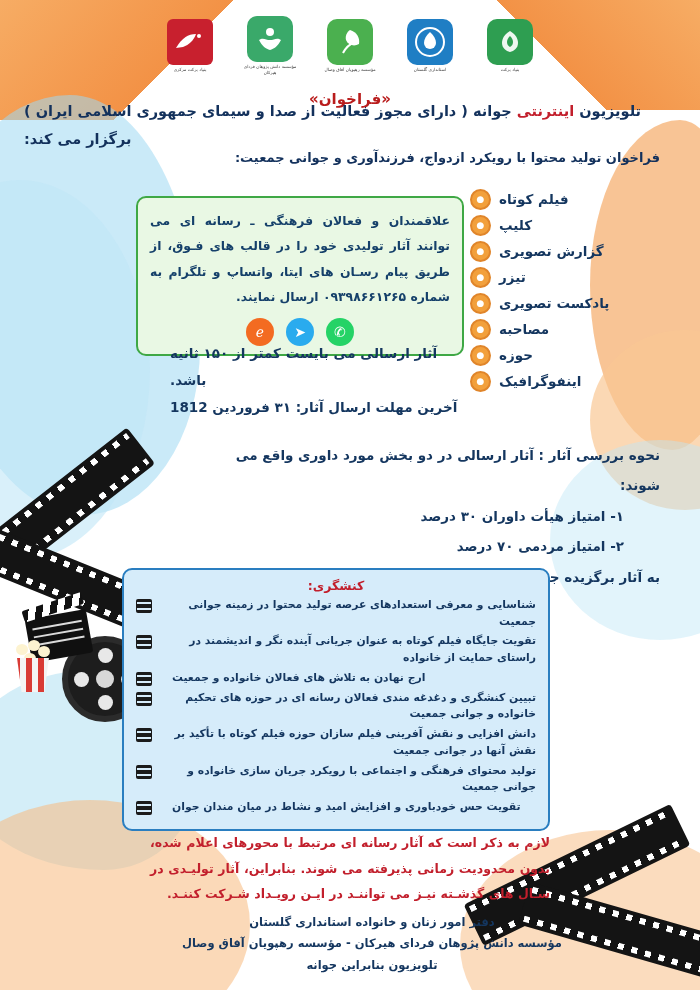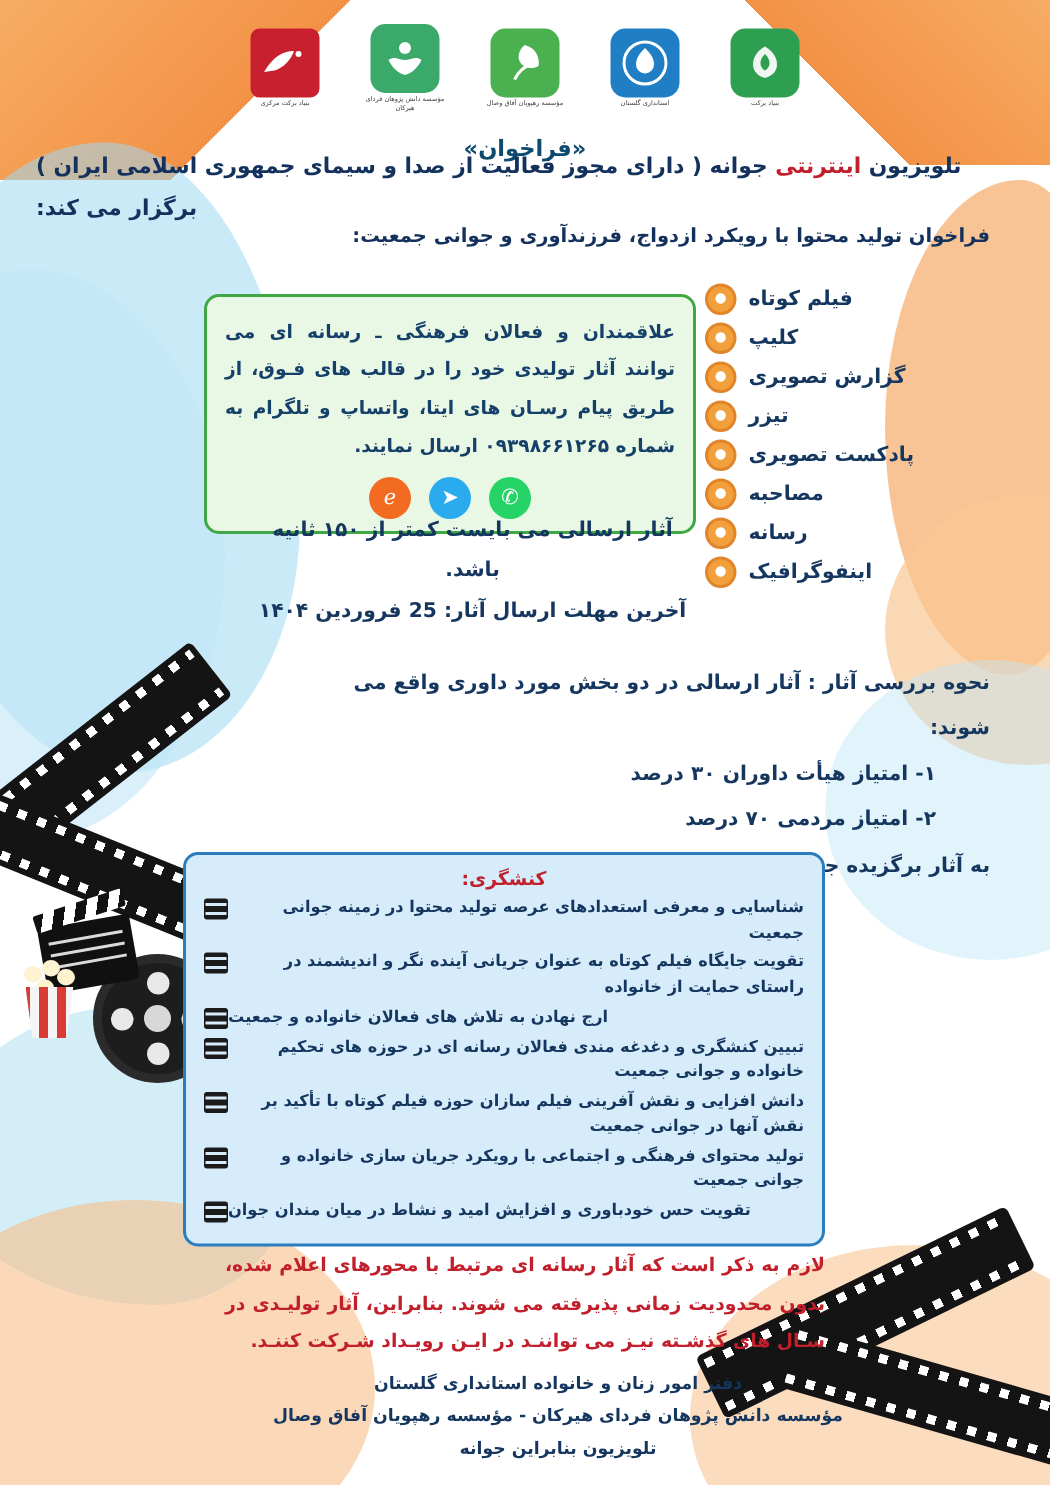--- a/index.html
+++ b/index.html
@@ -140,21 +140,21 @@
   .logo-4 .mark { background: #3aa96a; }
   .logo-5 .mark { background: #c8202e; border-radius: 6px; }
 
   
   .call-title {
     position: absolute;
     top: 90px; left: 0; right: 0;
     text-align: center;
     font-size: 15px;
     font-weight: bold;
-    color: #0c4a6e;
+    color: #b91c1c;
     z-index: 5;
   }
   .headline {
     position: absolute;
     top: 98px; left: 24px; right: 24px;
     text-align: left;
     font-size: 14.5px;
     font-weight: bold;
     color: #13315c;
     line-height: 1.9;
@@ -240,21 +240,21 @@
   }
   .s-whatsapp { background: #25D366; }
   .s-telegram { background: #2AABEE; }
   .s-eitaa   { background: #f36b21; }
 
   
   .duration {
     position: absolute;
     top: 340px; right: 240px;
     width: 290px;
-    text-align: center;
+    text-align: left;
     font-size: 13.5px;
     font-weight: bold;
     color: #14365f;
     line-height: 2;
     z-index: 6;
   }
   .duration .deadline { color: #14365f; }
 
   
   .judging {
@@ -286,21 +286,21 @@
     text-align: center;
     font-size: 12.5px;
     font-weight: bold;
     color: #c21f2c;
     margin-bottom: 4px;
   }
   .goal-row {
     display: flex;
     flex-direction: row-reverse;
     align-items: flex-start;
-    gap: 0;
+    gap: 20px;
     margin-bottom: 3px;
   }
   .goal-icon {
     flex: none;
     width: 16px; height: 14px;
     background: #1b1b1b;
     position: relative;
     border-radius: 2px;
     margin-top: 2px;
   }
@@ -568,40 +568,40 @@
     <div class="format-row">
       <span class="format-bullet">●</span>
       <span class="format-label">پادکست تصویری</span>
     </div>
     <div class="format-row">
       <span class="format-bullet">●</span>
       <span class="format-label">مصاحبه</span>
     </div>
     <div class="format-row">
       <span class="format-bullet">●</span>
-      <span class="format-label">رسانه</span>
+      <span class="format-label">حوزه</span>
     </div>
     <div class="format-row">
       <span class="format-bullet">●</span>
       <span class="format-label">اینفوگرافیک</span>
     </div>
   </div>
 
   <div class="green-box">
     <p>علاقمندان و فعالان فرهنگی ـ رسانه ای می توانند آثار تولیدی خود را در قالب های فـوق، از طریق پیام رسـان های ایتا، واتساپ و تلگرام به شماره ۰۹۳۹۸۶۶۱۲۶۵ ارسال نمایند.</p>
     <div class="social-row">
       <span class="social s-whatsapp">✆</span>
       <span class="social s-telegram">➤</span>
       <span class="social s-eitaa">ℯ</span>
     </div>
   </div>
 
   <div class="duration">
     <div>آثار ارسالی می بایست کمتر از ۱۵۰ ثانیه باشد.</div>
-    <div class="deadline">آخرین مهلت ارسال آثار: 25 فروردین ۱۴۰۴</div>
+    <div class="deadline">آخرین مهلت ارسال آثار: ۳۱ فروردین 1812</div>
   </div>
 
   <div class="judging">
     <span class="ln">نحوه بررسی آثار : آثار ارسالی در دو بخش مورد داوری واقع می شوند:</span>
     <span class="ln i1">۱- امتیاز هیأت داوران ۳۰ درصد</span>
     <span class="ln i2">۲- امتیاز مردمی ۷۰ درصد</span>
     <span class="ln">به آثار برگزیده جوایز ارزنده ای اهدا خواهد شد.</span>
   </div>
 
   <div class="filmstrip film-left"></div>

